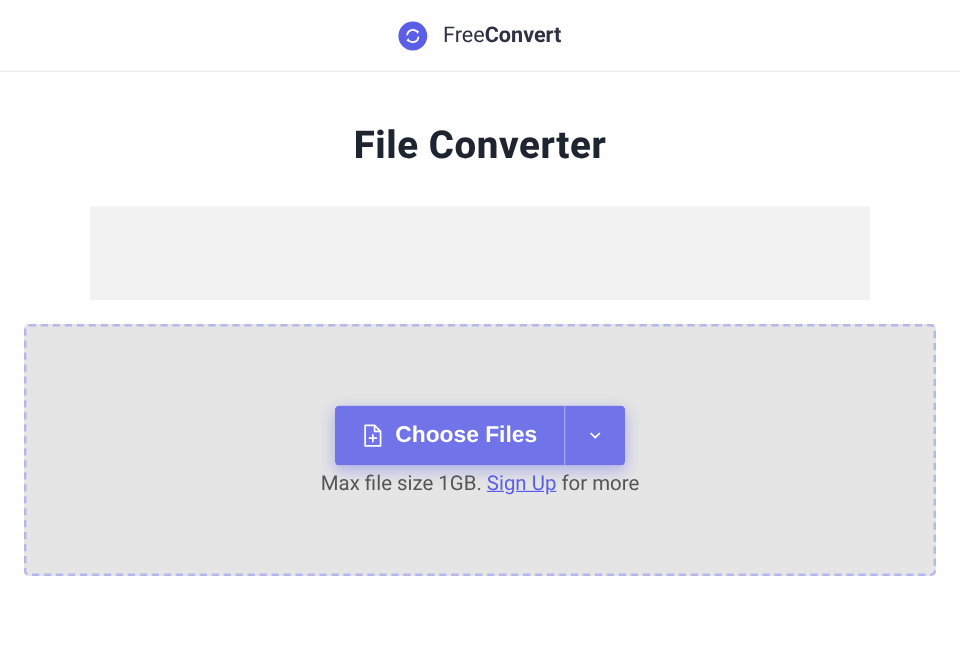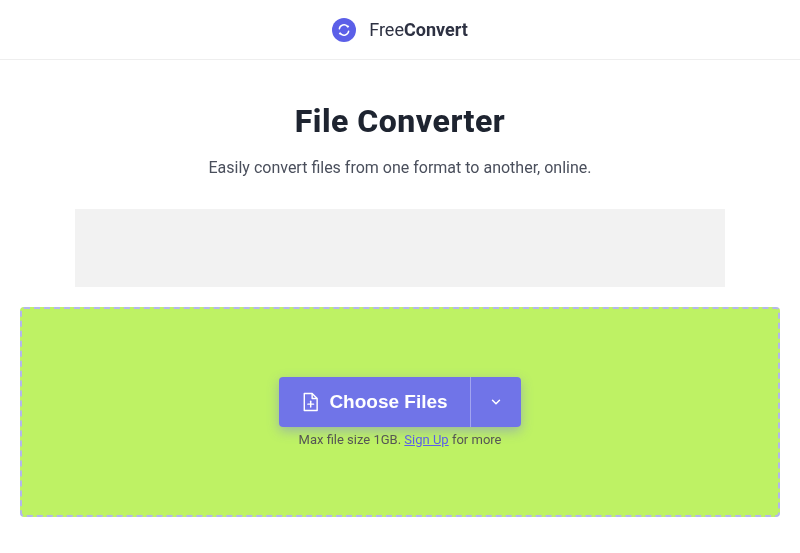--- a/index.html
+++ b/index.html
@@ -75,21 +75,21 @@
     .grey-box {
       width: 650px;
       height: 78px;
       background: #f2f2f2;
       margin: 32px auto 0;
     }
     .dropzone {
       margin: 20px 20px 0;
       height: 210px;
       border: 2px dashed #b4b6ec;
-      background: #bef264;
+      background: #e5e5e5;
       border-radius: 4px;
       display: flex;
       flex-direction: column;
       align-items: center;
       justify-content: center;
     }
     .choose-files-wrapper {
       display: flex;
       border-radius: 4px;
       overflow: hidden;
@@ -121,21 +121,21 @@
       display: flex;
       align-items: center;
       justify-content: center;
     }
     .dropdown-btn svg {
       width: 14px;
       height: 14px;
     }
     .file-info {
       margin-top: 5px;
-      font-size: 13px;
+      font-size: 17px;
       color: #555;
     }
     .file-info a {
       color: #5b5fe8;
       text-decoration: underline;
     }
   </style>
 </head>
 <body>
 
@@ -149,21 +149,20 @@
           <polygon points="18,3 21,6 18,9" fill="#ffffff"></polygon>
           <polygon points="6,15 3,18 6,21" fill="#ffffff"></polygon>
         </svg>
       </div>
       <span class="logo-text"><span>Free</span><span class="bold">Convert</span></span>
     </div>
   </div>
 
   <div class="hero">
     <h1 class="hero-title">File Converter</h1>
-    <p class="hero-subtitle">Easily convert files from one format to another, online.</p>
   </div>
 
   <div class="grey-box"></div>
 
   <div class="dropzone">
     <div class="choose-files-wrapper">
       <button class="choose-files-btn">
         <svg viewBox="0 0 24 28">
           <path d="M4 2 L15 2 L22 9 L22 26 L4 26 Z" fill="none" stroke="#ffffff" stroke-width="2" stroke-linejoin="round"></path>
           <path d="M15 2 L15 9 L22 9" fill="none" stroke="#ffffff" stroke-width="2" stroke-linejoin="round"></path>

